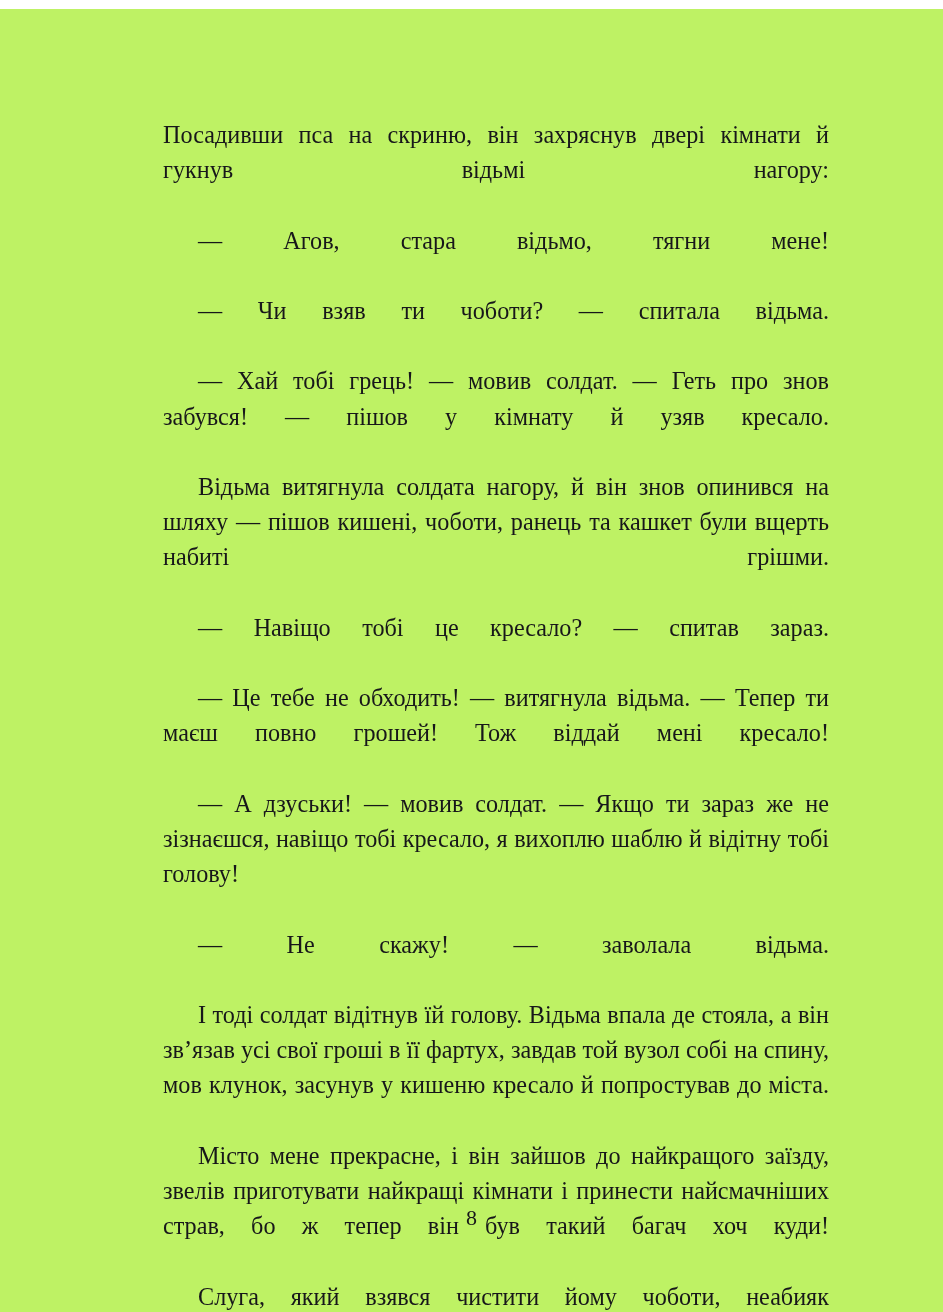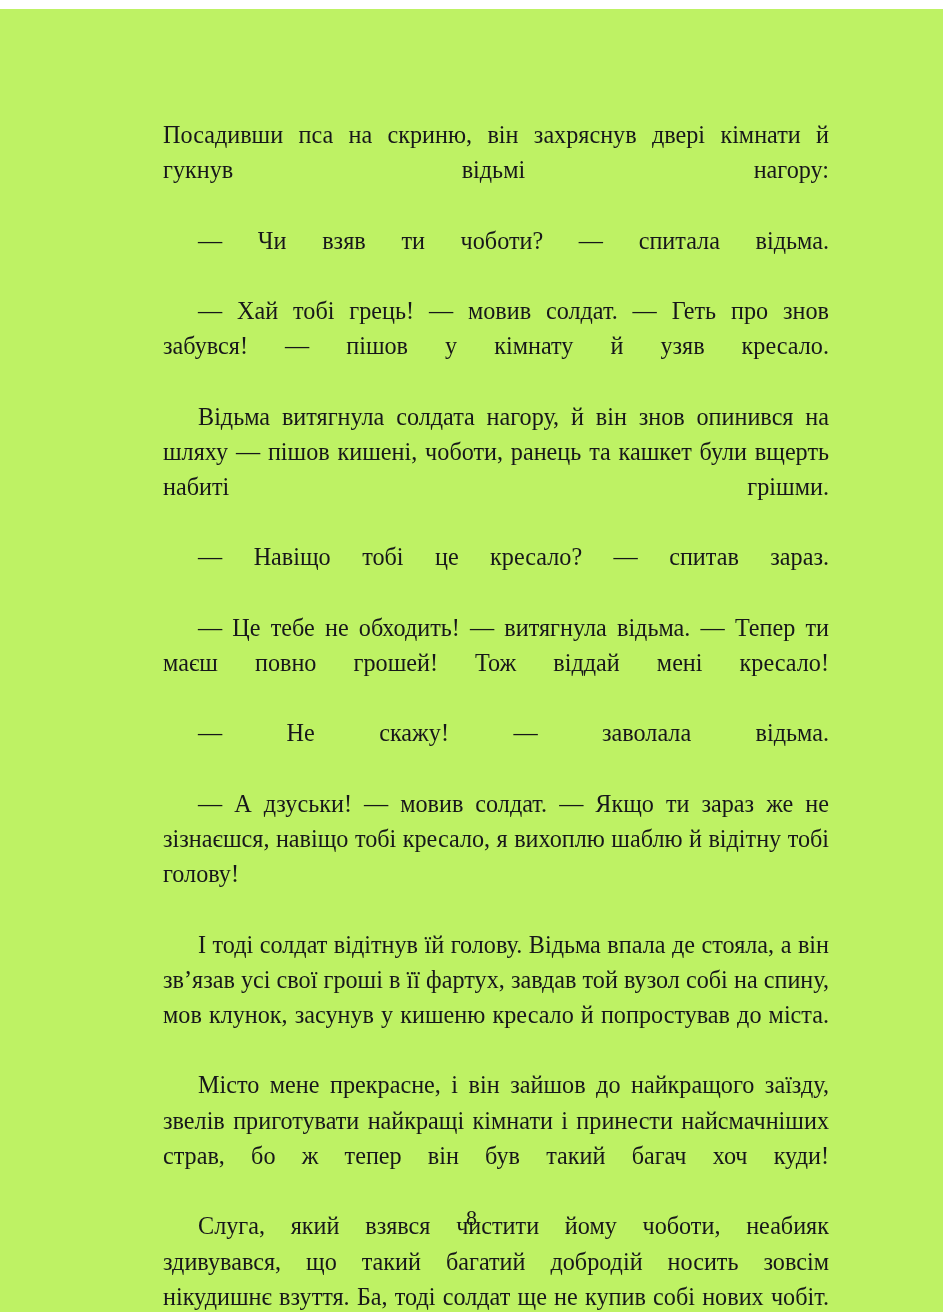--- a/index.html
+++ b/index.html
@@ -62,27 +62,28 @@
     color: #17171a;
   }
 </style>
 </head>
 <body>
 
 <div class="page">
 
   <div class="text-block">
     <p class="para no-indent">Посадивши пса на скриню, він захряснув двері кімнати й гукнув відьмі нагору:</p>
+    <p class="para">— Агов, стара відьмо, тягни мене!</p>
     <p class="para">— Чи взяв ти чоботи? — спитала відьма.</p>
     <p class="para">— Хай тобі грець! — мовив солдат. — Геть про знов забувся! — пішов у кімнату й узяв кресало.</p>
     <p class="para">Відьма витягнула солдата нагору, й він знов опинився на шляху — пішов кишені, чоботи, ранець та кашкет були вщерть набиті грішми.</p>
     <p class="para">— Навіщо тобі це кресало? — спитав зараз.</p>
     <p class="para">— Це тебе не обходить! — витягнула відьма. — Тепер ти маєш повно грошей! Тож віддай мені кресало!</p>
+    <p class="para">— А дзуськи! — мовив солдат. — Якщо ти зараз же не зізнаєшся, навіщо тобі кресало, я вихоплю шаблю й відітну тобі голову!</p>
     <p class="para">— Не скажу! — заволала відьма.</p>
-    <p class="para">— А дзуськи! — мовив солдат. — Якщо ти зараз же не зізнаєшся, навіщо тобі кресало, я вихоплю шаблю й відітну тобі голову!</p>
     <p class="para">І тоді солдат відітнув їй голову. Відьма впала де стояла, а він зв’язав усі свої гроші в її фартух, завдав той вузол собі на спину, мов клунок, засунув у кишеню кресало й попростував до міста.</p>
     <p class="para">Місто мене прекрасне, і він зайшов до найкращого заїзду, звелів приготувати найкращі кімнати і принести найсмачніших страв, бо ж тепер він був такий багач хоч куди!</p>
     <p class="para">Слуга, який взявся чистити йому чоботи, неабияк здивувався, що такий багатий добродій носить зовсім нікудишнє взуття. Ба, тоді солдат ще не купив собі нових чобіт. Та наступного дня він уже і взувся, і вбрався як пан!</p>
 
   </div>
 
   <div class="page-number">8</div>
 
 </div>
 

